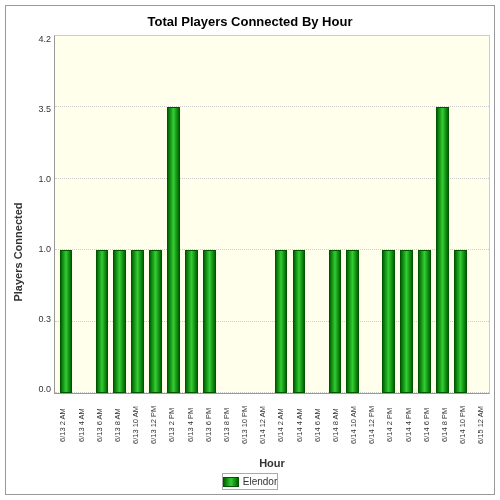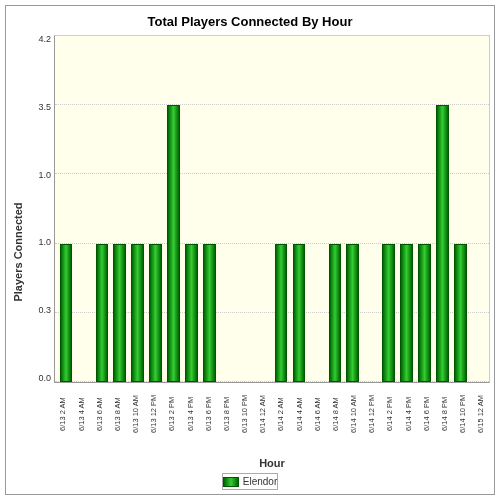--- a/index.html
+++ b/index.html
@@ -135,21 +135,21 @@
       transform: rotate(180deg);
       height: 58px;
       text-align: center;
       line-height: 1;
     }
     .x-axis-title {
       text-align: center;
       font-size: 11px;
       font-weight: bold;
       color: #333;
-      margin-top: 14px;
+      margin-top: 3px;
       margin-left: 28px;
     }
     .legend-area {
       display: flex;
       flex-direction: row;
       align-items: center;
       margin-top: 4px;
       border: 1px solid #aaa;
       padding: 2px 0;
       background: #fff;

